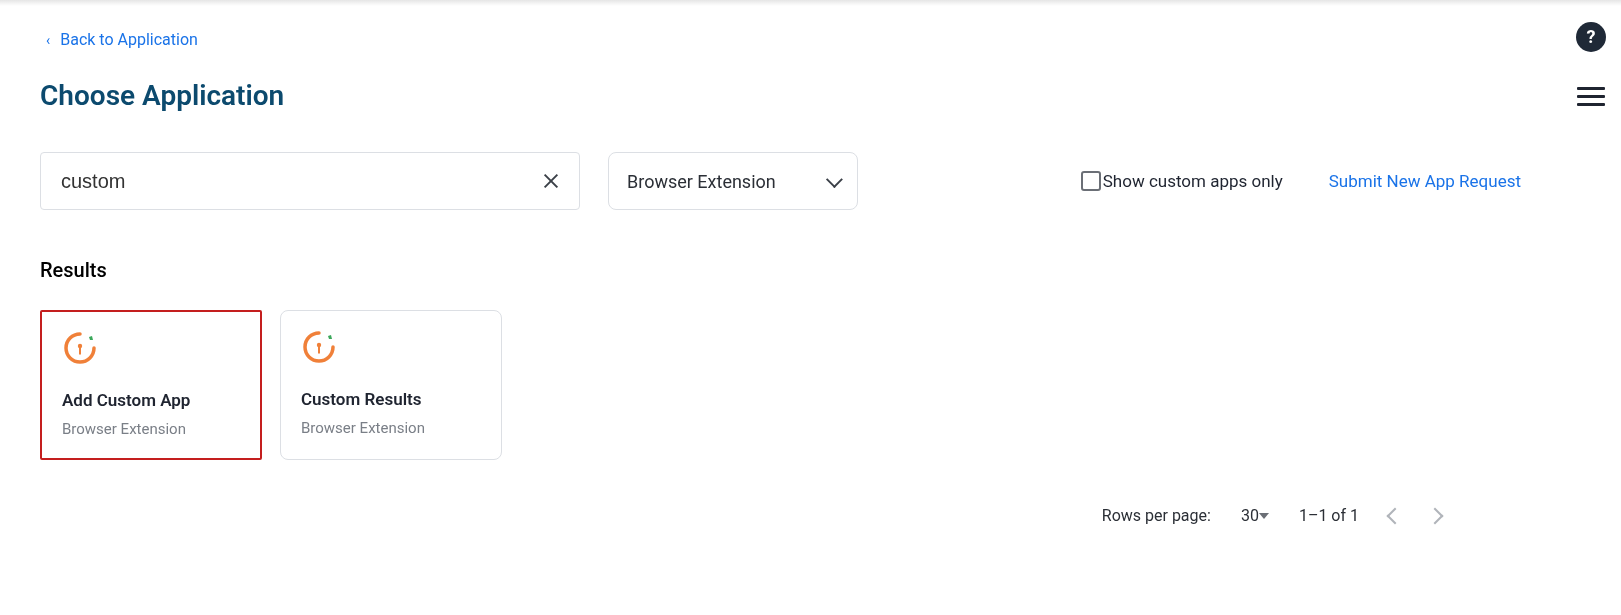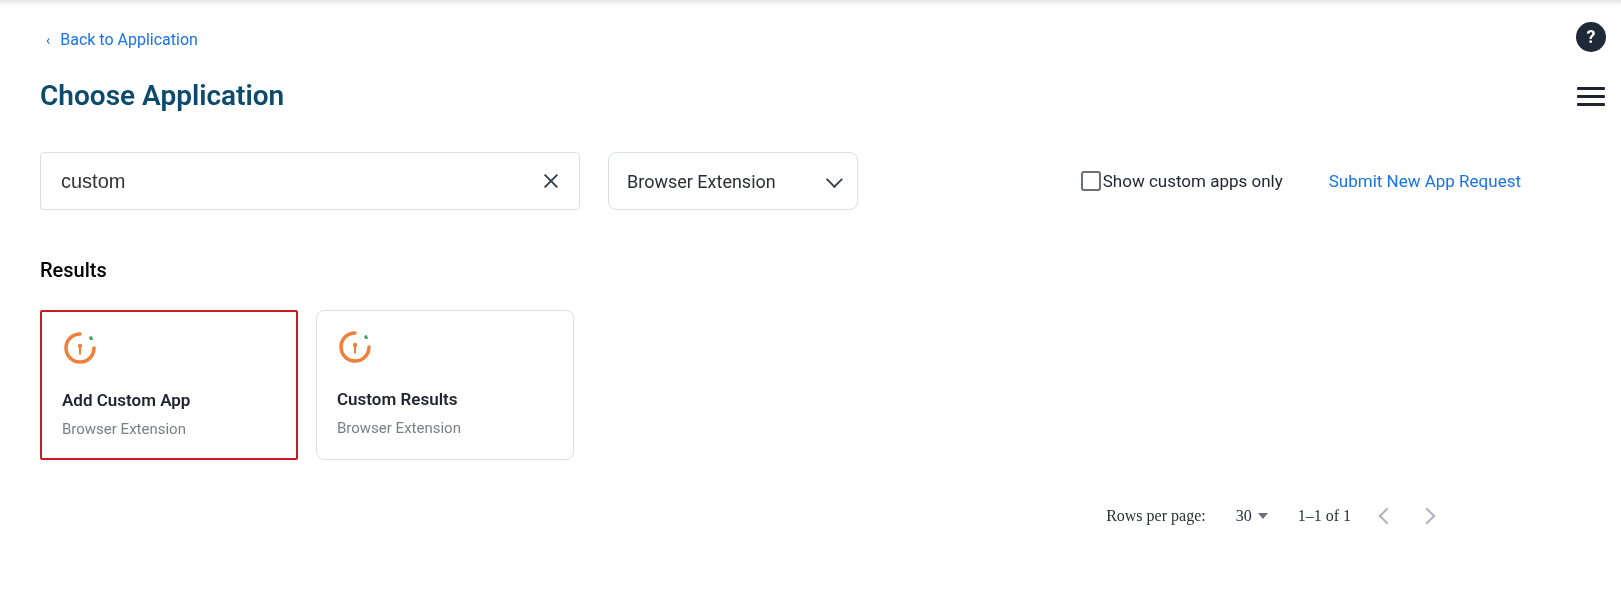--- a/index.html
+++ b/index.html
@@ -181,54 +181,52 @@
     color: #000000;
     font-weight: 500;
   }
 
   .cards-row {
     margin-top: 28px;
     display: flex;
     gap: 18px;
   }
   .app-card {
-    width: 258px;
+    width: 222px;
     height: 150px;
     border: 1px solid var(--border-gray);
     border-radius: 8px;
     padding: 18px 20px;
     cursor: pointer;
     display: flex;
     flex-direction: column;
     justify-content: flex-start;
   }
   .app-card.highlighted {
     border: 2px solid var(--red-highlight);
     border-radius: 2px;
   }
   .card-icon { margin-bottom: 20px; }
   .card-title { font-size: 17px; font-weight: 600; color: #1f2430; margin-bottom: 10px; }
   .card-sub   { font-size: 15px; color: #7a7f87; }
 
   .pagination {
     position: absolute;
-    right: 188px;
+    right: 180px;
     bottom: 90px;
     display: flex;
     align-items: center;
     gap: 30px;
     font-size: 16px;
     color: #2b2f36;
-    font-family: Liberation Serif, serif;
   }
   .pagination .label { color: #2b2f36; }
   .rows-select {
     display: flex;
     align-items: center;
-    gap: 6px;
     cursor: pointer;
   }
   .small-chev {
     width: 0; height: 0;
     border-left: 5px solid transparent;
     border-right: 5px solid transparent;
     border-top: 6px solid #6b6f76;
   }
   .page-arrows {
     display: flex;

